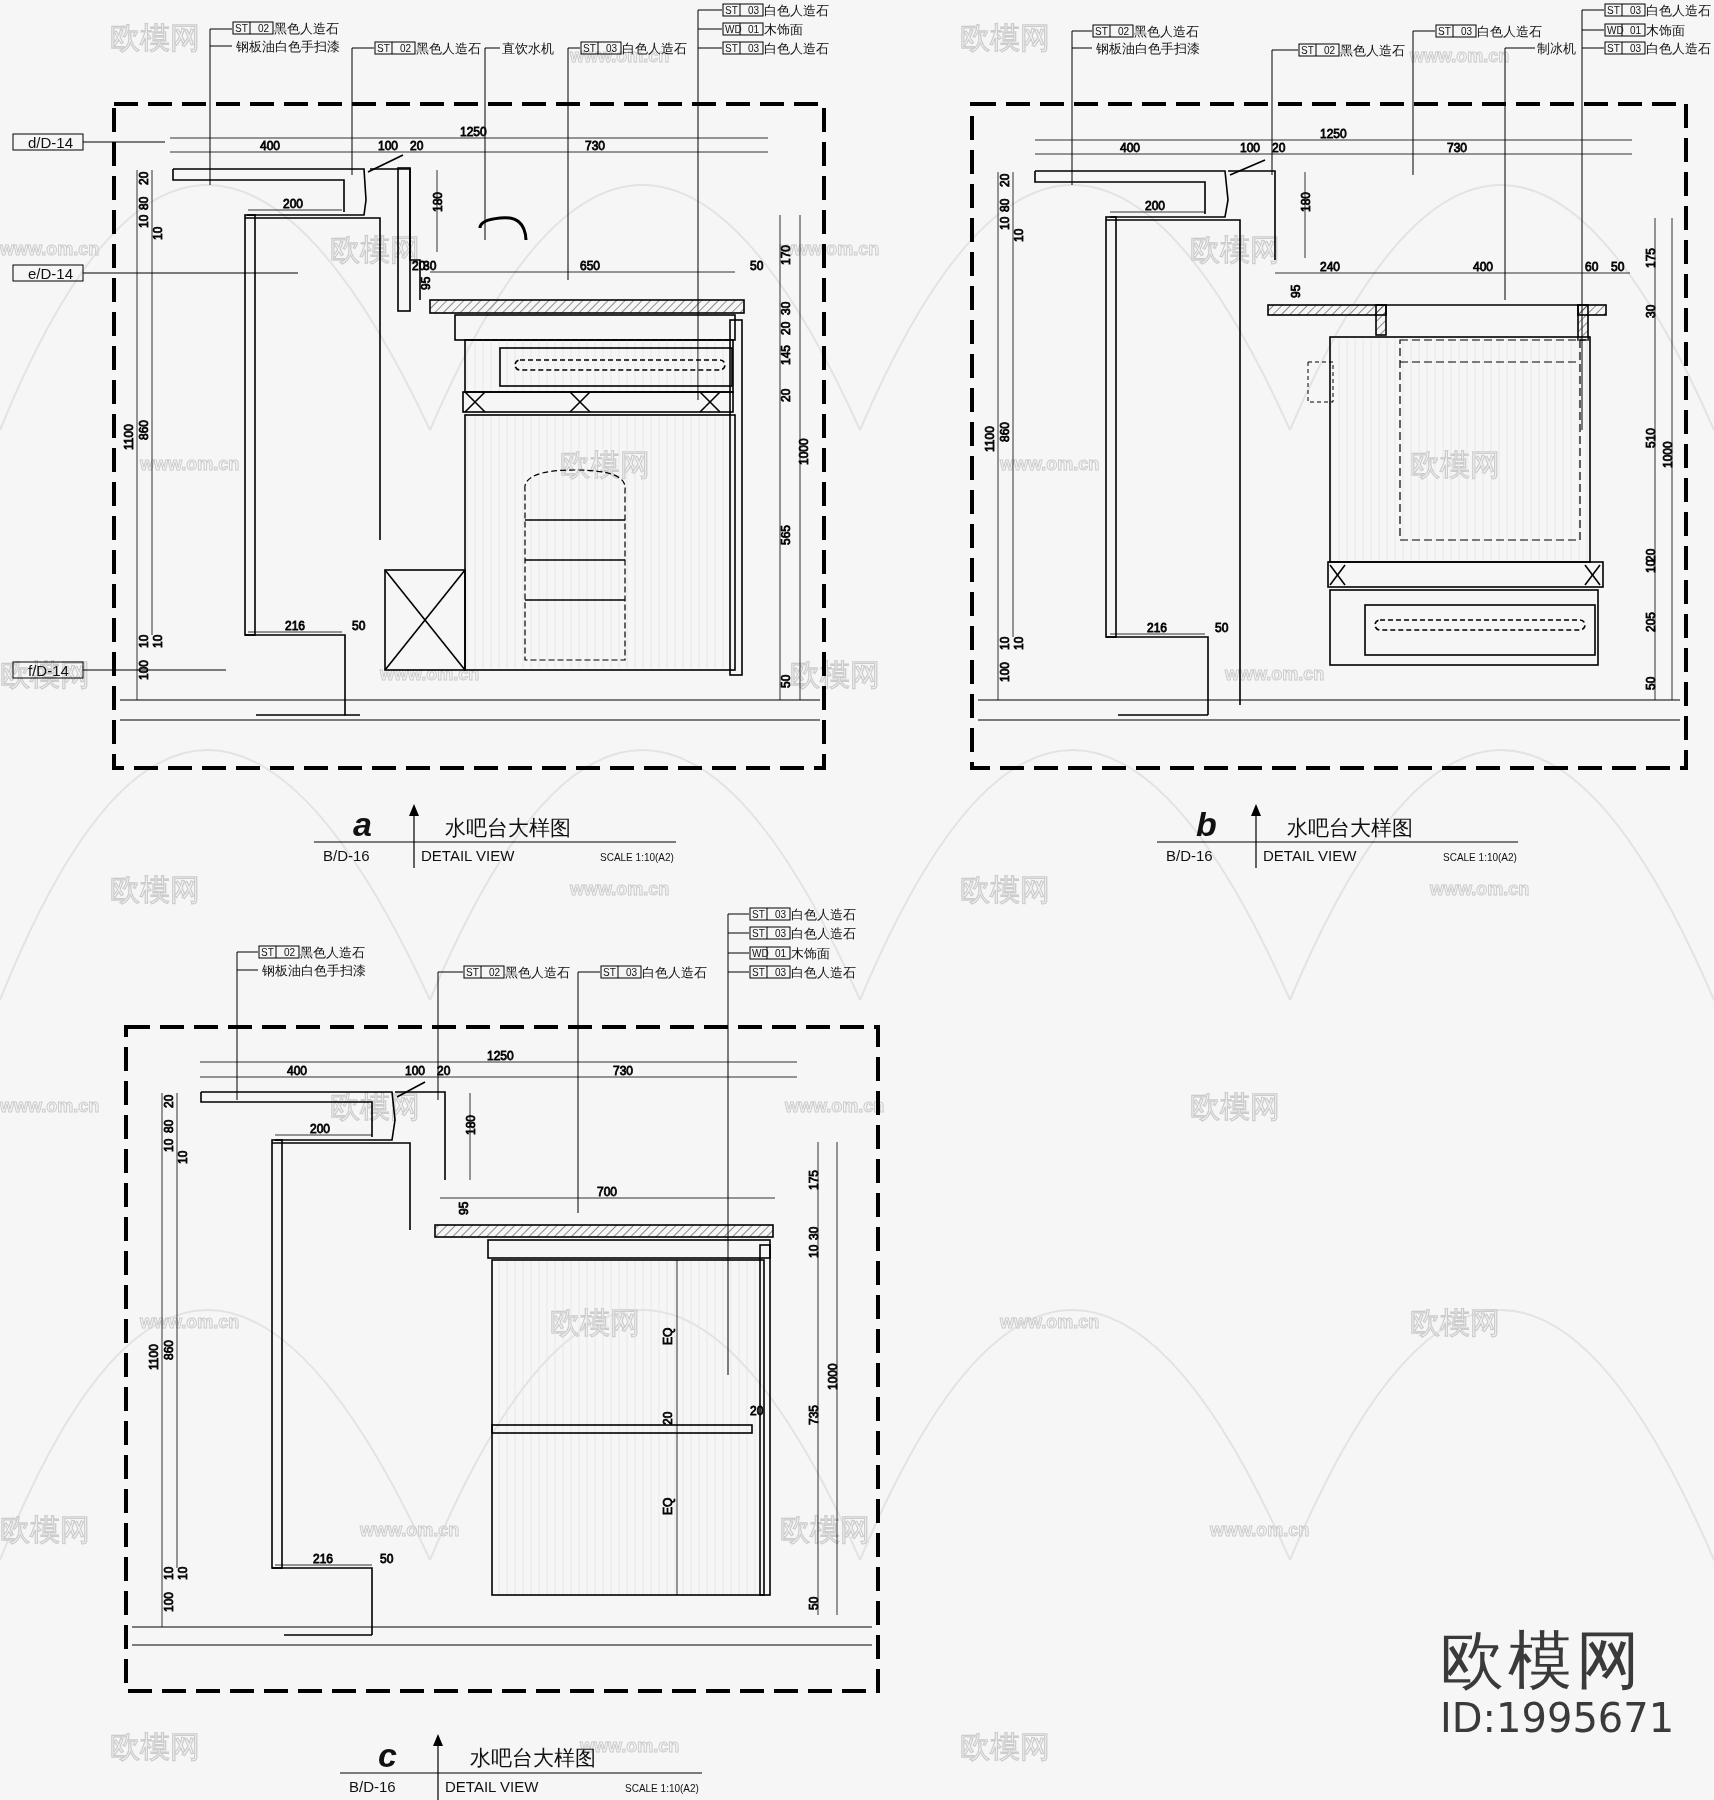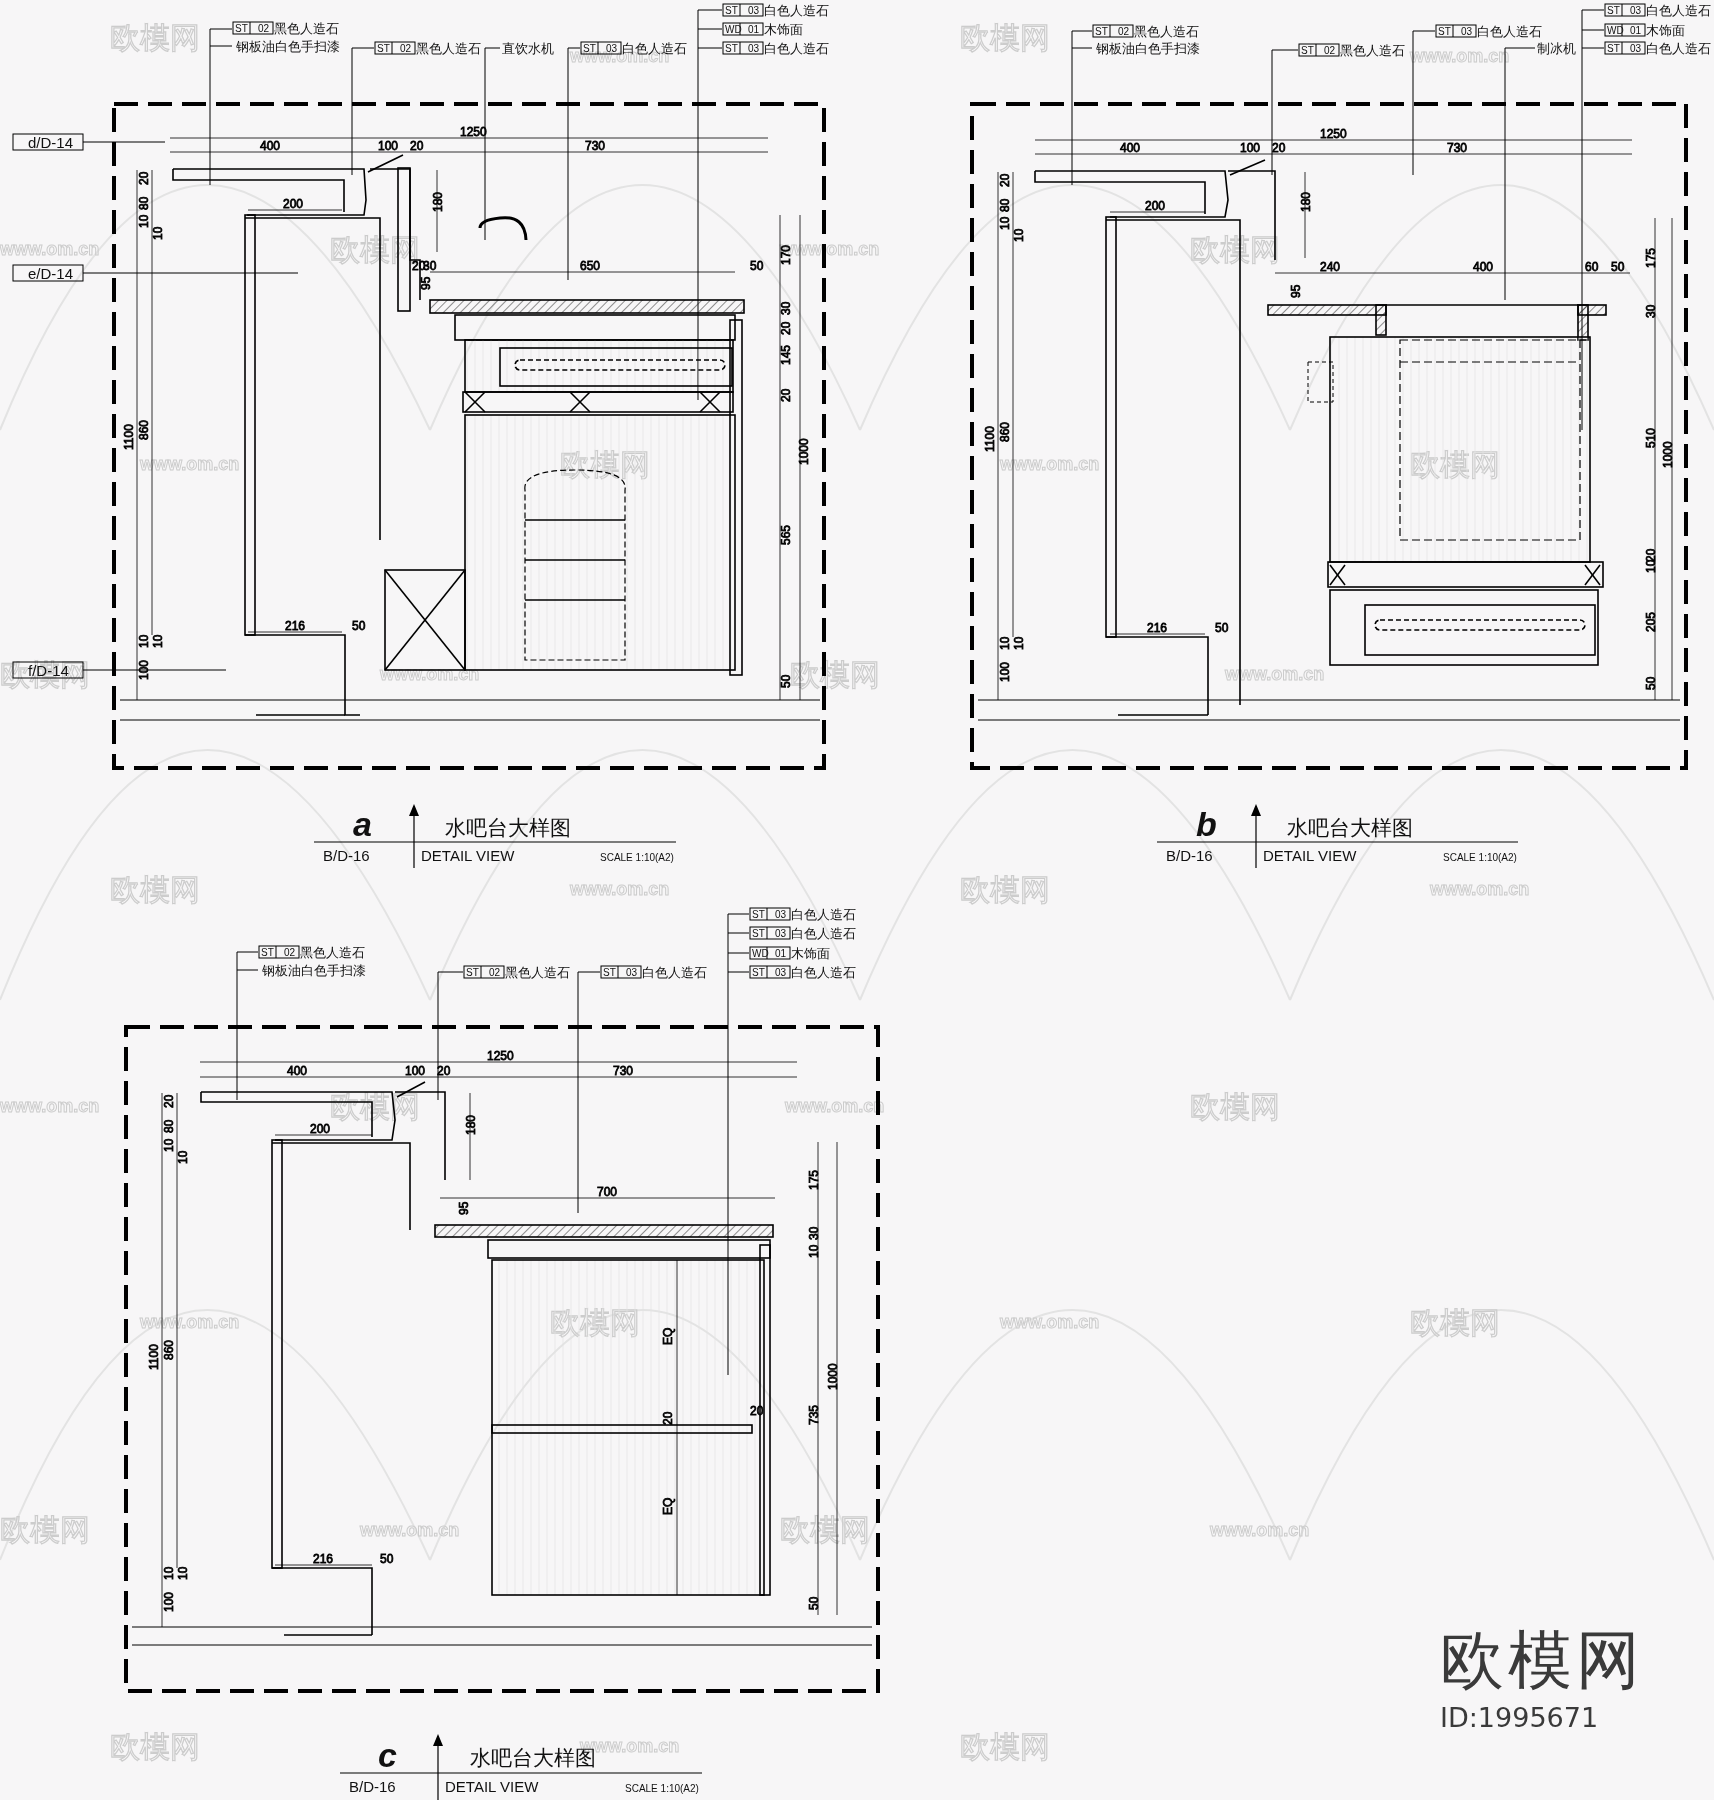--- a/index.html
+++ b/index.html
@@ -10,21 +10,21 @@
   .tag{font-family:"Liberation Sans",sans-serif;font-size:10px;fill:#111;}
   .ref{font-family:"Liberation Sans",sans-serif;font-size:15px;fill:#111;}
   .ttl-letter{font-family:"Liberation Sans",sans-serif;font-size:34px;font-weight:bold;font-style:italic;fill:#111;}
   .ttl-cn{font-family:"DejaVu Sans",sans-serif;font-size:21px;fill:#111;}
   .ttl-sm{font-family:"Liberation Sans",sans-serif;font-size:15px;fill:#111;}
   .ttl-scale{font-family:"Liberation Sans",sans-serif;font-size:10px;fill:#111;}
   .wm-cn{font-family:"DejaVu Sans",sans-serif;font-size:30px;fill:none;stroke:#ccc;stroke-width:1.2;}
   .wm-url{font-family:"Liberation Sans",sans-serif;font-size:18px;font-weight:bold;fill:none;stroke:#ccc;stroke-width:1;}
   .brand{position:absolute;left:1440px;top:1625px;font-family:"DejaVu Sans",sans-serif;color:#3a3a3a;}
   .brand .name{font-size:64px;letter-spacing:4px;line-height:70px;font-weight:300;}
-  .brand .id{font-size:27px;line-height:46px;}
+  .brand .id{font-size:40px;line-height:46px;}
 </style>
 </head>
 <body>
 
 <svg width="1714" height="1800" viewBox="0 0 1714 1800">
   <defs>
     <pattern id="hatch" width="6" height="6" patternUnits="userSpaceOnUse" patternTransform="rotate(45)">
       <line x1="0" y1="0" x2="0" y2="6" stroke="#222" stroke-width="1"></line>
     </pattern>
     <pattern id="wood" width="8" height="40" patternUnits="userSpaceOnUse">

